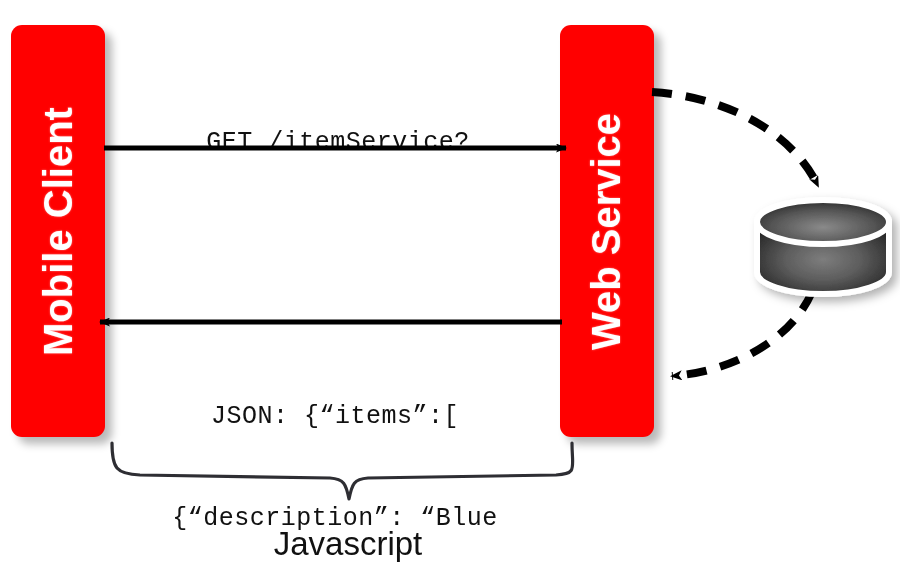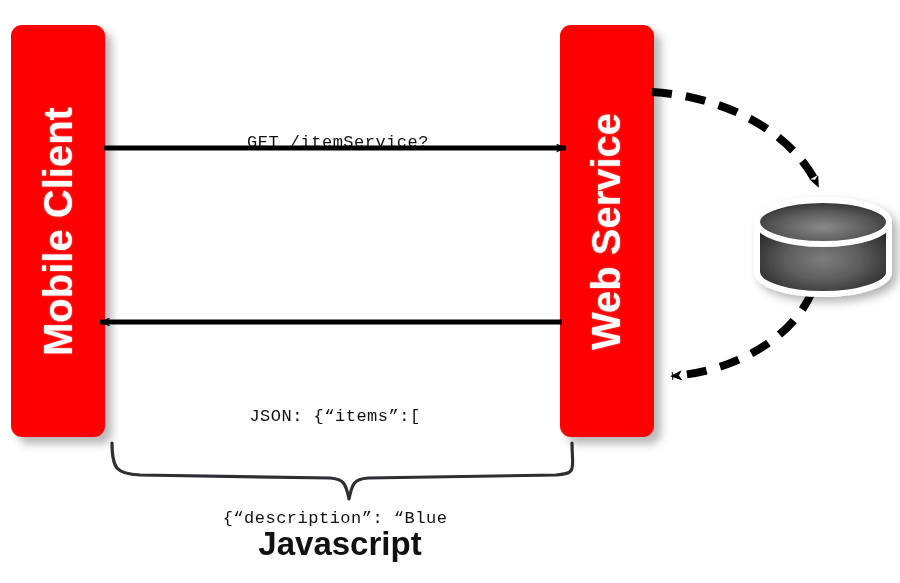--- a/index.html
+++ b/index.html
@@ -49,21 +49,21 @@
     left: 560px;
     top: 25px;
     width: 94px;
     height: 412px;
   }
 
   
   .msg-text {
     position: absolute;
     font-family: "Liberation Mono", monospace;
-    font-size: 17px;
+    font-size: 25px;
     line-height: 34px;
     color: #111111;
     text-align: center;
     white-space: pre;
     letter-spacing: 0.5px;
   }
   #request-text {
     left: 118px;
     top: 58px;
     width: 440px;
@@ -79,28 +79,27 @@
     position: absolute;
     left: 0;
     top: 0;
     width: 900px;
     height: 583px;
   }
 
   
   #javascript-label {
     position: absolute;
-    left: 180px;
+    left: 188px;
     top: 525px;
     width: 320px;
     text-align: center;
     font-family: "Liberation Sans", sans-serif;
     font-size: 33px;
     color: #111111;
-    font-weight: bold;
   }
 </style>
 </head>
 <body>
 
 <div id="canvas">
 
   <div class="actor" id="actor-mobile-client">
     <span class="actor-label">Mobile Client</span>
   </div>

